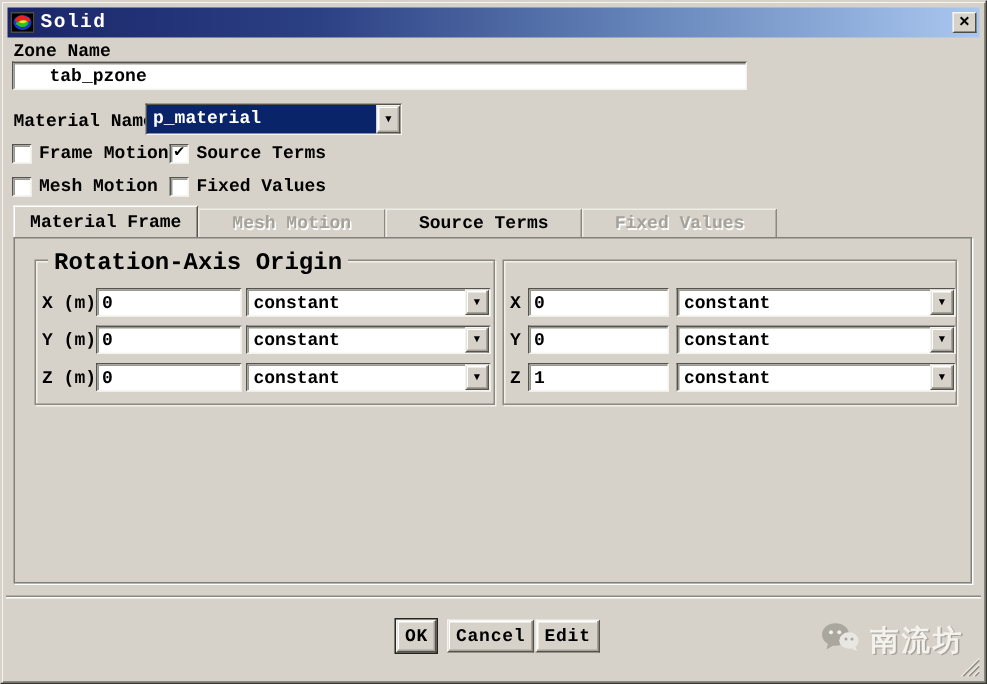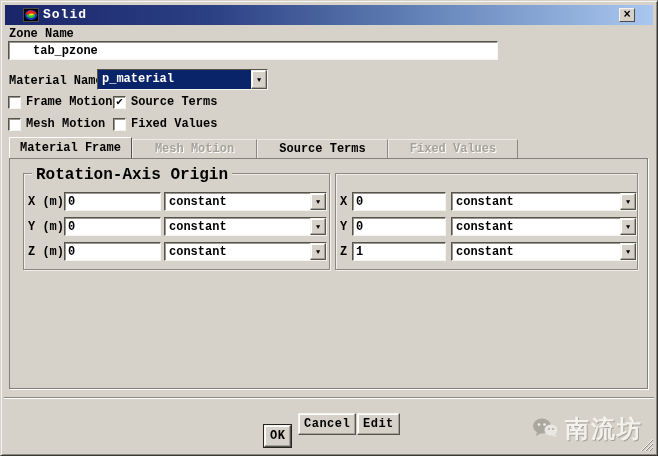--- a/index.html
+++ b/index.html
@@ -11,21 +11,21 @@
     border:1px solid; border-color:#d6d2c9 #3a3833 #3a3833 #d6d2c9;
     box-shadow: inset 1px 1px 0 #f6f4ee, inset -1px -1px 0 #8a887f;
     overflow:hidden;
     font-weight:700; font-size:12px; color:#000;
   }
 
   
   .titlebar {
     position:absolute; left:4px; top:4px; right:4px; height:20px;
     background:linear-gradient(90deg,#1a2569 0%,#2c4084 32%,#5f7eb4 62%,#a9c7ef 100%);
-    display:flex; align-items:center; padding:0 18px;
+    display:flex; align-items:center; padding:0 2px;
   }
   .app-icon {
     width:16px; height:14px; background:#000; margin-right:4px; position:relative; flex:0 0 auto;
     border:1px solid #4a4a4a;
   }
   .app-icon svg { position:absolute; left:0; top:0; }
   .title-text { color:#fff; font-size:13px; letter-spacing:1px; line-height:14px; }
   .close-btn {
     margin-left:auto; width:16px; height:14px; background:#d6d2c9;
     border:1px solid; border-color:#f6f4ee #4e4c46 #4e4c46 #f6f4ee;
@@ -47,21 +47,21 @@
   .raised {
     background:#d6d2c9;
     border:1px solid; border-color:#f6f4ee #55534b #55534b #f6f4ee;
     box-shadow: inset -1px -1px 0 #a5a29a, inset 1px 1px 0 #fff;
   }
   .btn {
     position:absolute; height:22px; padding:0 5px;
     display:flex; align-items:center; justify-content:center;
     font-size:12px; letter-spacing:0.5px; cursor:default;
   }
-  .btn-default { outline:1px solid #26261f;margin-top:12px; }
+  .btn-default { outline:1px solid #26261f; }
 
   
   .combo { position:absolute; display:flex; }
   .combo .combo-text {
     flex:1; padding:1px 0 0 4px; overflow:hidden; white-space:nowrap; line-height:16px;
   }
   .combo .arrow-btn {
     width:16px; margin:0; flex:0 0 auto;
     display:flex; align-items:center; justify-content:center;
     font-size:7px; color:#000; cursor:default;
@@ -115,21 +115,21 @@
     position:absolute; left:3px; top:396px; width:650px; height:2px;
     border-top:1px solid #8a887f; border-bottom:1px solid #fff;
   }
 
   
   .watermark {
     position:absolute; right:14px; top:412px; display:flex; align-items:center;
     font-family:"Liberation Sans","DejaVu Sans",sans-serif;
   }
   .wm-text {
-    font-size:24px; font-weight:700; color:#f4f2ec;
+    font-size:19px; font-weight:700; color:#f4f2ec;
     text-shadow:1px 1px 0 #a5a29a; letter-spacing:2px; margin-left:6px;
   }
   .grip { position:absolute; right:4px; bottom:4px; width:13px; height:13px; }
 </style>
 </head>
 <body>
 
 <div class="win">
 
   <div class="titlebar">

